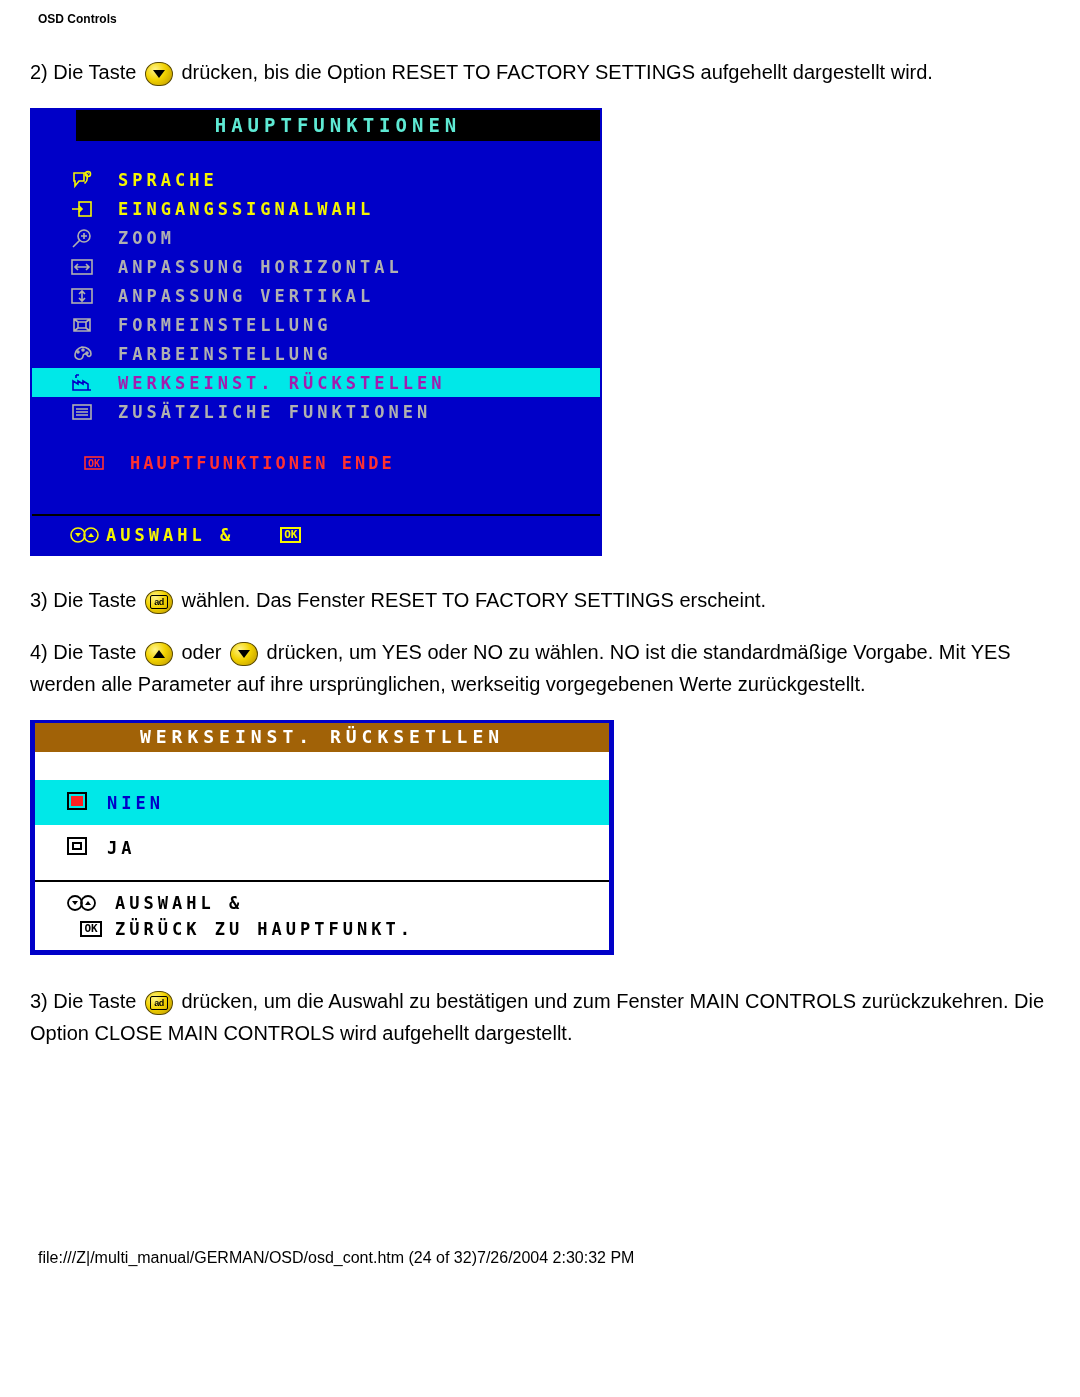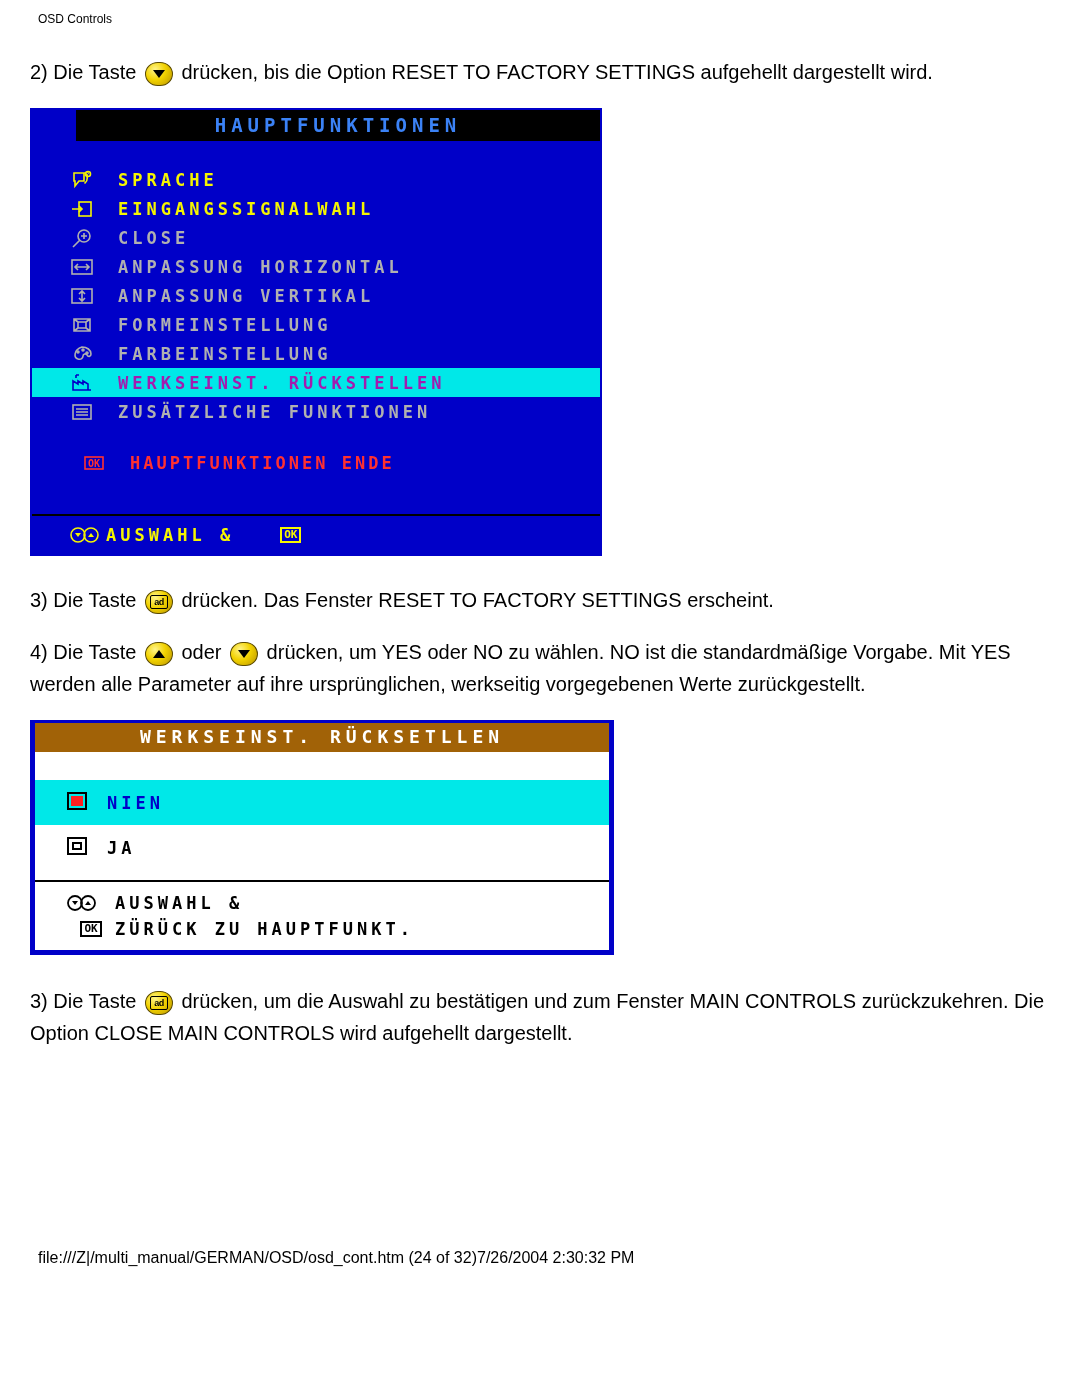--- a/index.html
+++ b/index.html
@@ -11,20 +11,21 @@
     background: #fff;
     width: 1080px;
   }
   .page {
     padding: 12px 30px 20px 30px;
   }
   .header-small {
     font-size: 12px;
     margin-bottom: 30px;
     margin-left: 8px;
+    font-weight: bold;
   }
   .para {
     line-height: 1.6;
     margin: 0 0 20px 0;
   }
   .btn {
     display: inline-block;
     vertical-align: middle;
     width: 26px;
     height: 22px;
@@ -77,21 +78,21 @@
     background: #0000c8;
     border: 2px solid #0000c8;
     font-family: "Lucida Console", Monaco, monospace;
     font-size: 17px;
     letter-spacing: 4px;
     font-weight: 600;
     margin-bottom: 28px;
   }
   .osd-blue .title {
     background: #000;
-    color: #3b82f6;
+    color: #5eead4;
     text-align: center;
     padding: 4px 0 5px 0;
     letter-spacing: 5px;
     font-size: 19px;
     margin-left: 44px;
   }
   .osd-blue .body {
     padding: 24px 0 15px 0;
   }
   .osd-blue .row {
@@ -268,21 +269,21 @@
           </span>
         <span>EINGANGSSIGNALWAHL</span>
       </div>
       <div class="row">
         <span class="ic-cell">
             <svg class="osd-icon" viewBox="0 0 24 20">
               <circle cx="14" cy="8" r="6"></circle>
               <path d="M10 12l-7 7M14 5v6M11 8h6"></path>
             </svg>
           </span>
-        <span>CLOSE</span>
+        <span>ZOOM</span>
       </div>
       <div class="row">
         <span class="ic-cell">
             <svg class="osd-icon" viewBox="0 0 24 20">
               <rect x="2" y="3" width="20" height="14"></rect>
               <path d="M5 10h14M8 7l-3 3 3 3M16 7l3 3-3 3"></path>
             </svg>
           </span>
         <span>ANPASSUNG HORIZONTAL</span>
       </div>
@@ -352,21 +353,21 @@
             <path d="M18 11l3-4 3 4z" fill="#f5f500"></path>
           </svg>
         </span>
       <span class="f-lab">AUSWAHL &amp;</span>
       <span style="width:30px"></span>
       <span class="f-okbox">OK</span>
     </div>
   </div>
 
   <p class="para">
-    <span>3) Die Taste </span><span class="btn btn-ok"></span><span> drücken. Das Fenster RESET TO FACTORY SETTINGS erscheint.</span>
+    <span>3) Die Taste </span><span class="btn btn-ok"></span><span> wählen. Das Fenster RESET TO FACTORY SETTINGS erscheint.</span>
   </p>
 
   <p class="para">
     <span>4) Die Taste </span><span class="btn btn-up"></span><span> oder </span><span class="btn btn-down"></span><span> drücken, um YES oder NO zu wählen. NO ist die standardmäßige Vorgabe. Mit YES werden alle Parameter auf ihre ursprünglichen, werkseitig vorgegebenen Werte zurückgestellt.</span>
   </p>
 
   <div class="osd-white">
     <div class="title2">WERKSEINST. RÜCKSETLLEN</div>
     <div class="band-white"></div>
     <div class="wrow hl2">

